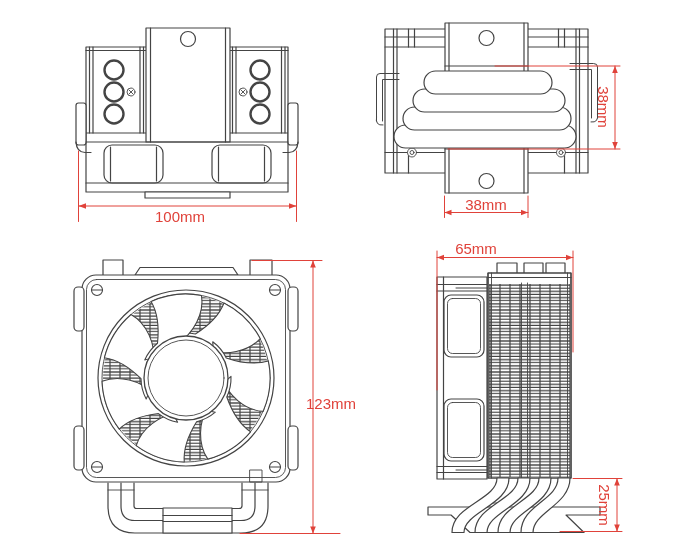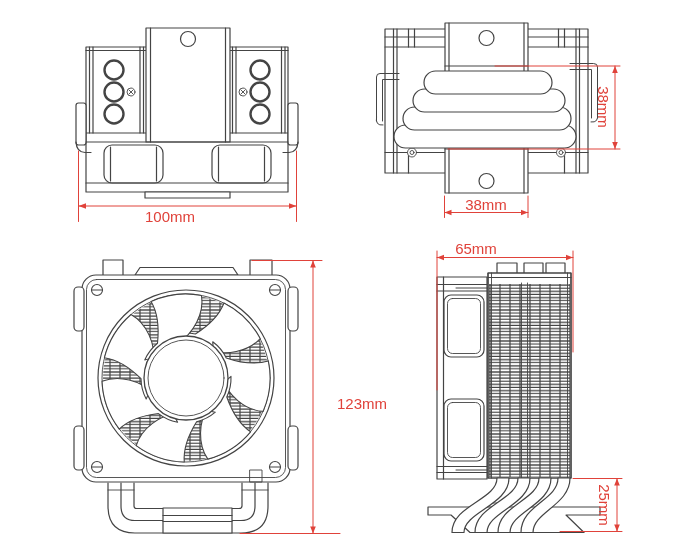--- a/index.html
+++ b/index.html
@@ -300,19 +300,19 @@
     <g>
       <line x1="573" y1="478.5" x2="622" y2="478.5"></line>
       <line x1="560" y1="531.5" x2="622" y2="531.5"></line>
       <line x1="617" y1="478.5" x2="617" y2="531.5"></line>
       <polygon points="617,478.5 614.2,485.5 619.8,485.5" fill="#e0423a" stroke="none"></polygon>
       <polygon points="617,531.5 614.2,524.5 619.8,524.5" fill="#e0423a" stroke="none"></polygon>
     </g>
   </g>
 </svg>
 
-<div class="dim-label" style="left:170px;top:216px">100mm</div>
+<div class="dim-label" style="left:180px;top:216px">100mm</div>
 <div class="dim-label rot" style="left:603px;top:107px">38mm</div>
 <div class="dim-label" style="left:486px;top:204px">38mm</div>
-<div class="dim-label" style="left:362px;top:403px">123mm</div>
+<div class="dim-label" style="left:331px;top:403px">123mm</div>
 <div class="dim-label" style="left:476px;top:248px">65mm</div>
 <div class="dim-label rot" style="left:604px;top:505px">25mm</div>
 </div>
 
 </body></html>

